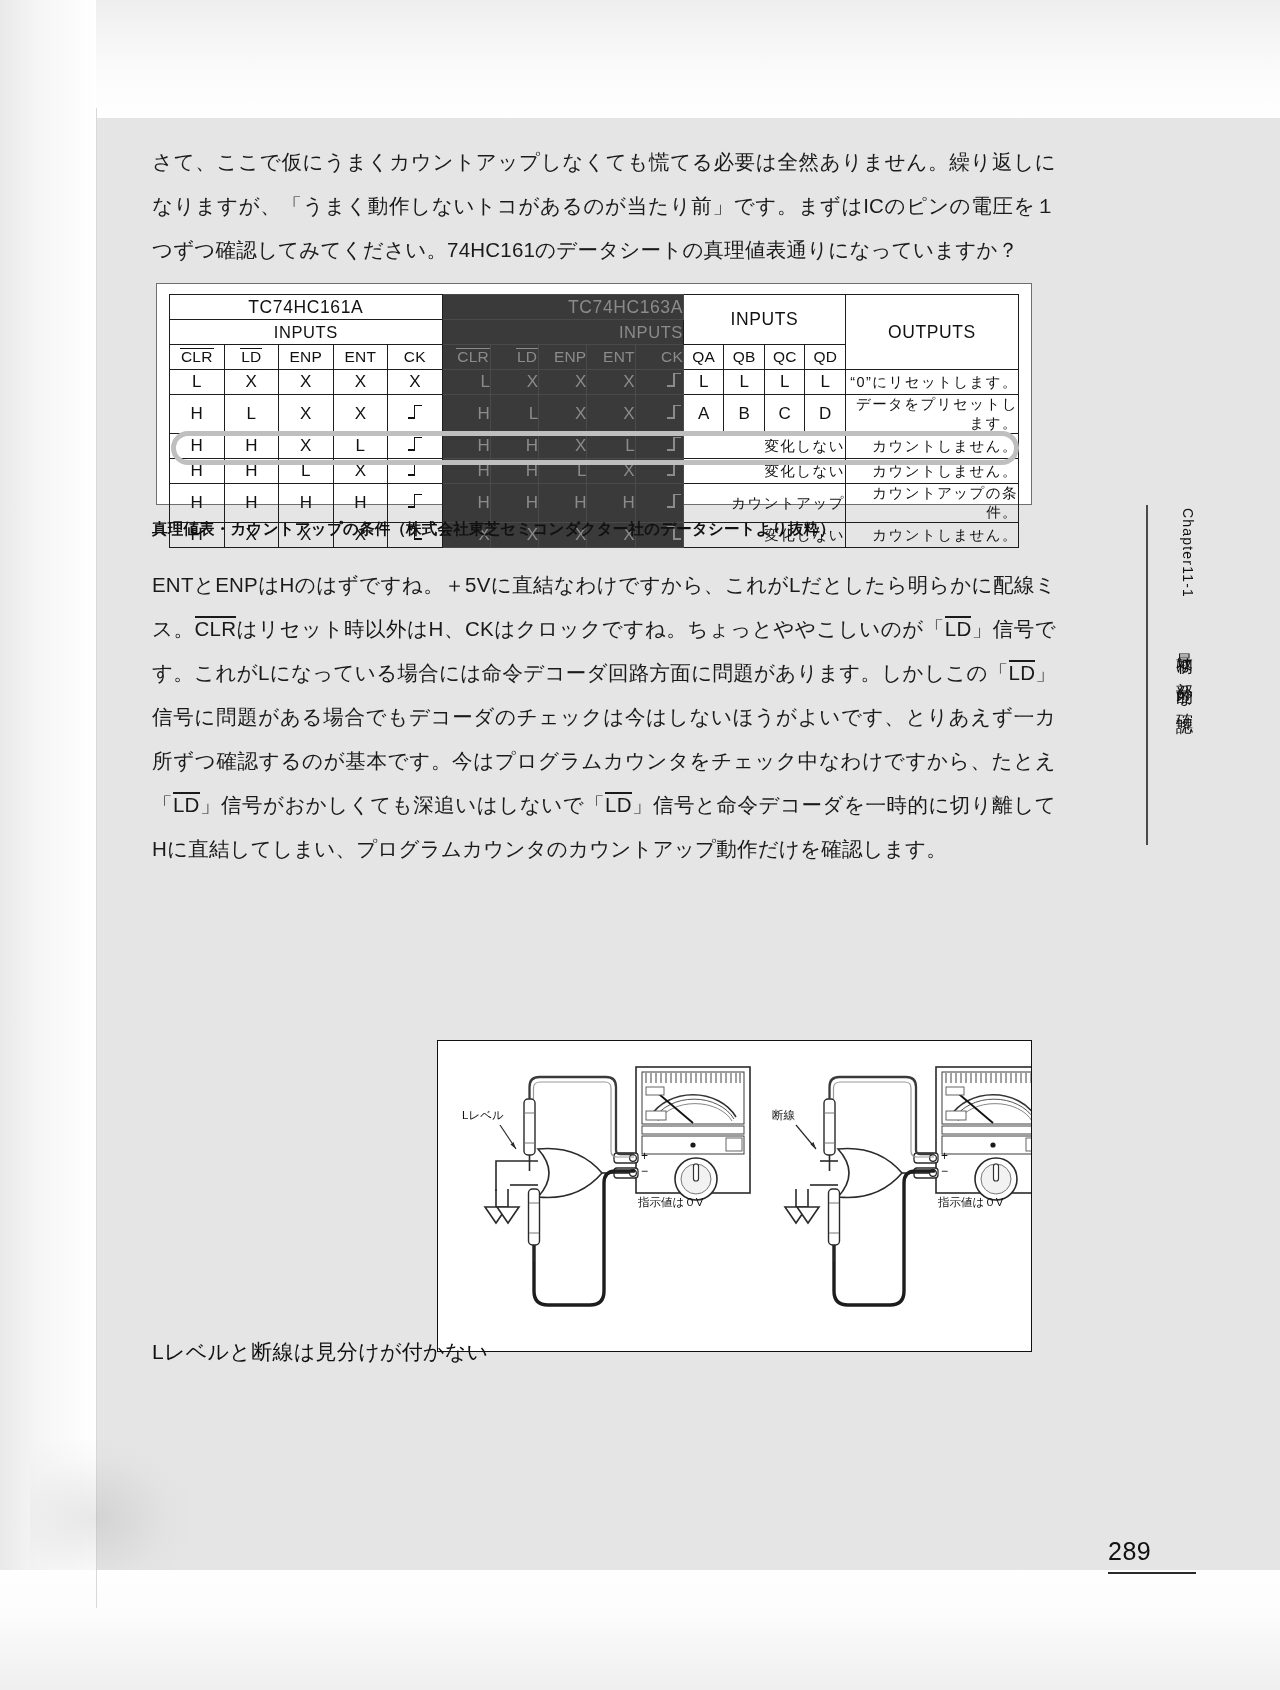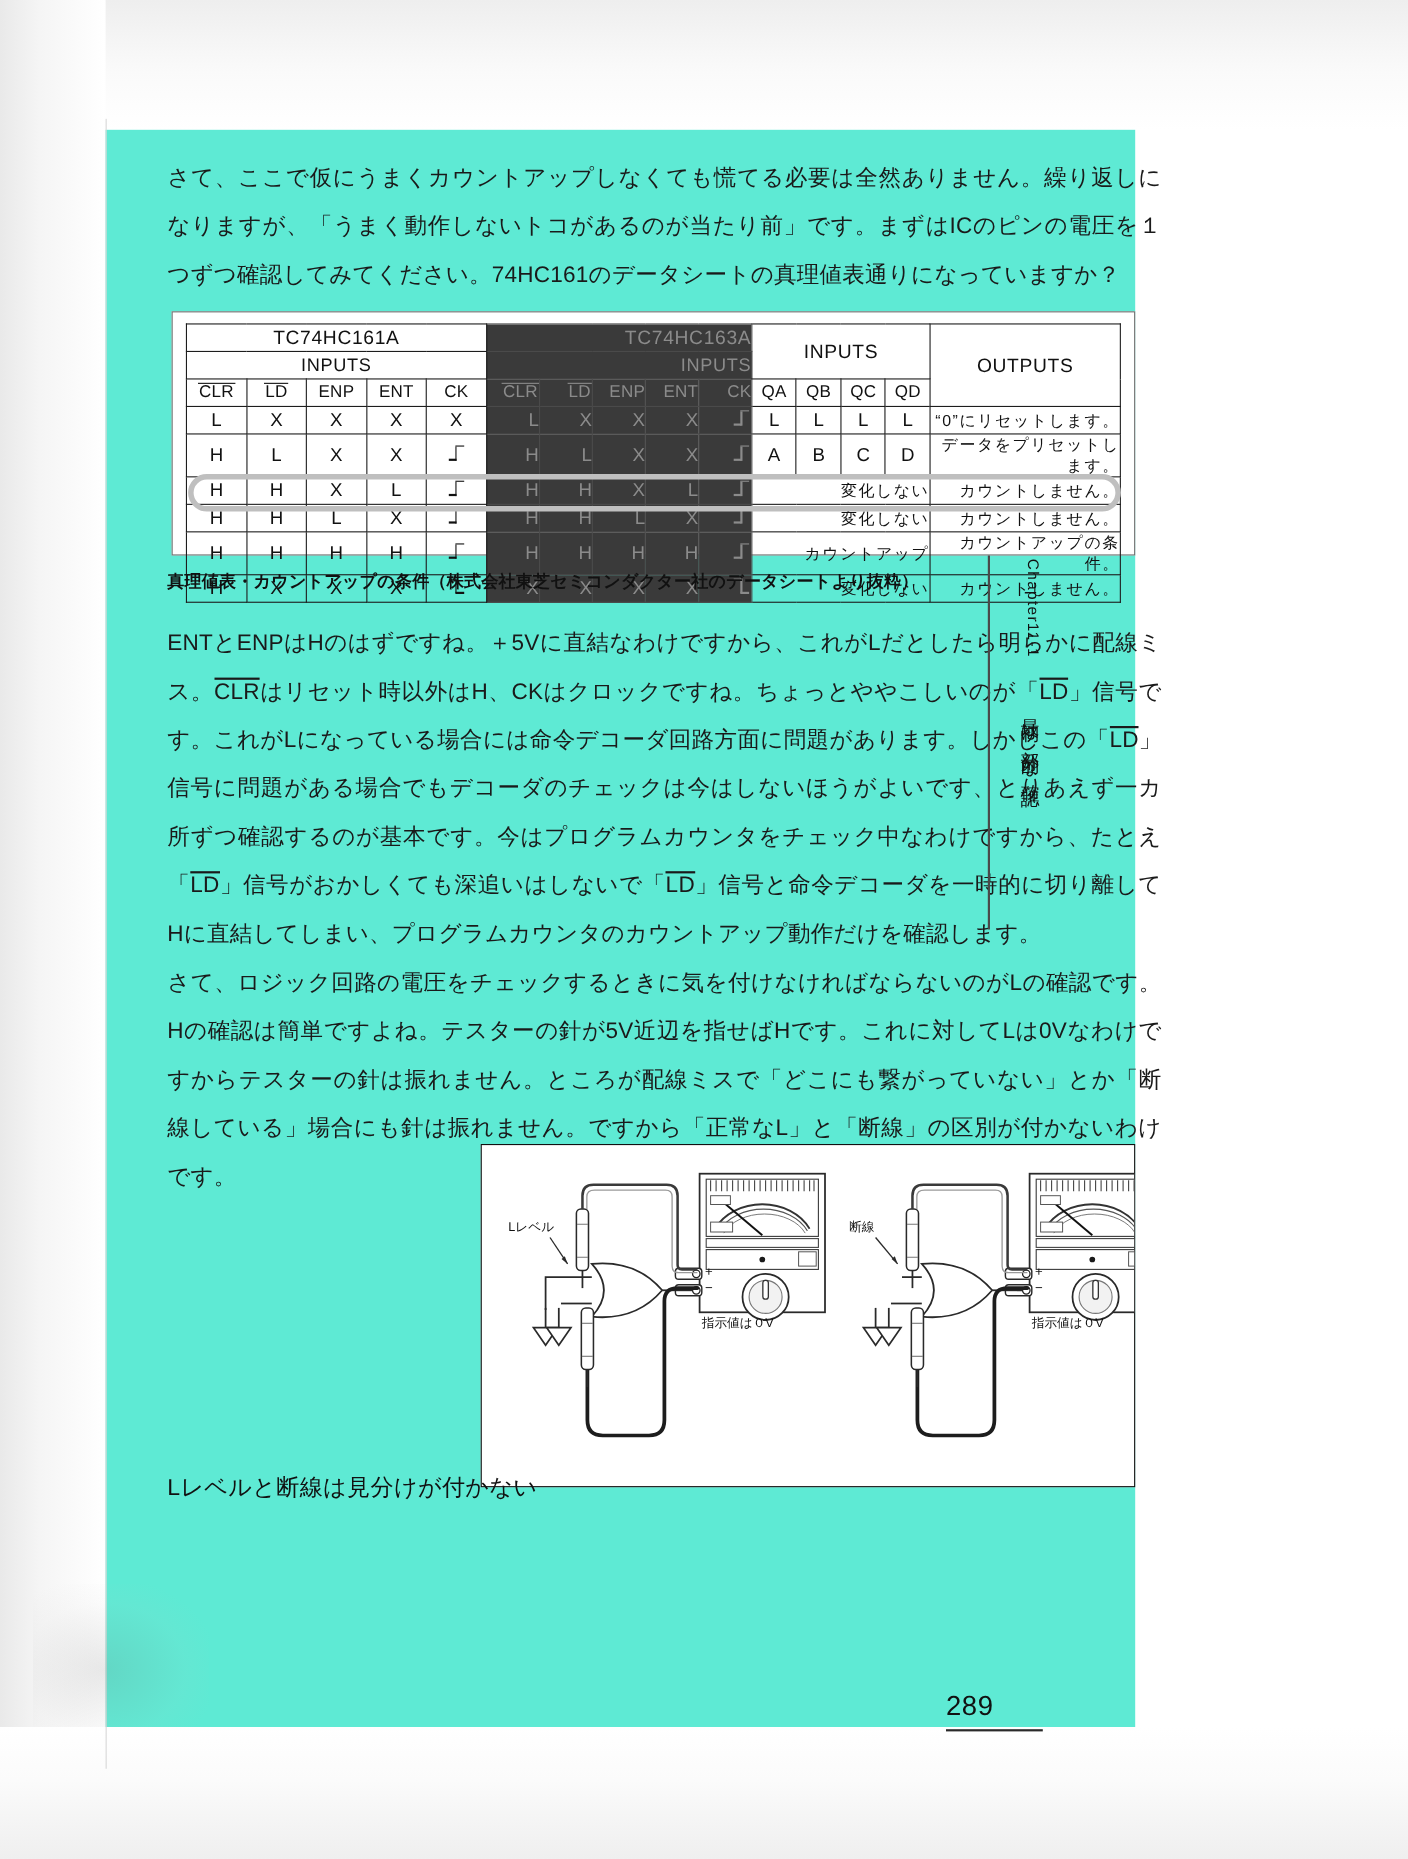--- a/index.html
+++ b/index.html
@@ -4,22 +4,22 @@
 <style>
   * { box-sizing: border-box; margin: 0; padding: 0; }
   html, body {
     width: 1280px; height: 1690px;
     background: #ffffff;
     font-family: "Liberation Sans", "DejaVu Sans", sans-serif;
     overflow: hidden;
   }
   .page {
     position: relative;
-    width: 1032px; height: 1690px;
-    background: #5eead4;
+    width: 1280px; height: 1690px;
+    background: #e5e5e5;
   }
   
   .scan-edge-left {
     position: absolute; left: 0; top: 0; width: 96px; height: 1690px;
     background: linear-gradient(to right, #e9e9e9 0%, #f5f5f5 38%, #ffffff 100%);
   }
   .scan-edge-top {
     position: absolute; left: 0; top: 0; width: 1280px; height: 118px;
     background: linear-gradient(to bottom, #eeeeee 0%, #fafafa 55%, #ffffff 100%);
   }
@@ -323,23 +323,20 @@
     </table>
     <div class="hl-row"></div>
   </div>
 
   <div class="fig-caption" style="top:519px;">真理値表・カウントアップの条件（株式会社東芝セミコンダクター社のデータシートより抜粋）</div>
 
   <div class="body-block" style="top:563px;">
     <p><span>ENTとENPはHのはずですね。＋5Vに直結なわけですから、これがLだとしたら明らかに配線ミス。</span><span class="ov">CLR</span><span>はリセット時以外はH、CKはクロックですね。ちょっとややこしいのが「</span><span class="ov">LD</span><span>」信号です。これがLになっている場合には命令デコーダ回路方面に問題があります。しかしこの「</span><span class="ov">LD</span><span>」信号に問題がある場合でもデコーダのチェックは今はしないほうがよいです、とりあえず一カ所ずつ確認するのが基本です。今はプログラムカウンタをチェック中なわけですから、たとえ「</span><span class="ov">LD</span><span>」信号がおかしくても深追いはしないで「</span><span class="ov">LD</span><span>」信号と命令デコーダを一時的に切り離してHに直結してしまい、プログラムカウンタのカウントアップ動作だけを確認します。</span></p>
   </div>
 
-  <div class="body-block" style="top:872px;">
-    <p>さて、ロジック回路の電圧をチェックするときに気を付けなければならないのがLの確認です。Hの確認は簡単ですよね。テスターの針が5V近辺を指せばHです。これに対してLは0Vなわけですからテスターの針は振れません。ところが配線ミスで「どこにも繋がっていない」とか「断線している」場合にも針は振れません。ですから「正常なL」と「断線」の区別が付かないわけです。</p>
-  </div>
 
   <div class="fig-meter">
     <svg width="593" height="310" viewBox="0 0 593 310">
       <defs>
         <g id="meter">
 
           <rect x="0" y="0" width="114" height="126" fill="#ffffff" stroke="#2a2a2a" stroke-width="1.6"></rect>
 
           <rect x="6" y="5" width="102" height="52" fill="#ffffff" stroke="#3a3a3a" stroke-width="1"></rect>
 

